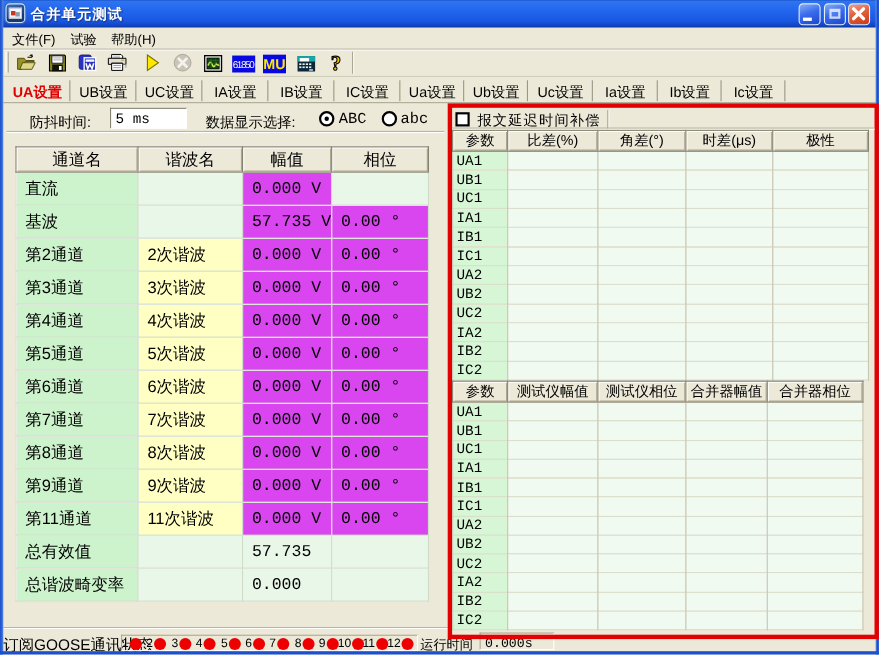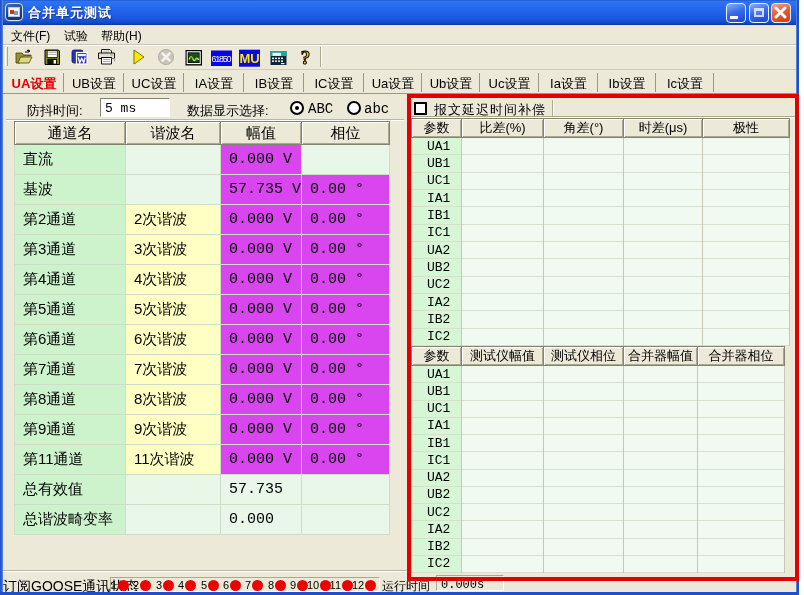--- a/index.html
+++ b/index.html
@@ -33,41 +33,41 @@
 .ic { position:absolute; top:3px; width:18px; height:18px; }
 
 #tabs { position:absolute; left:3px; top:71px; width:793px; height:23px; background:#ece9d8; border-bottom:1px solid #9a9884; }
 .tab { position:absolute; top:2px; height:19px; width:59px; text-align:center; font-size:13px; padding-top:2px; color:#000; border-right:1px solid #9a9884; }
 .tab.sel { color:#e00000; font-weight:bold; }
 
 #ctl { position:absolute; left:3px; top:94px; width:404px; height:26px; background:#ece9d8; font-size:13px; }
 #etch1 { position:absolute; left:6px; top:119px; width:398px; height:2px; border-top:1px solid #b8b5a0; border-bottom:1px solid #fff; }
 #etch2 { position:absolute; left:3px; top:570px; width:404px; height:2px; border-top:1px solid #b8b5a0; border-bottom:1px solid #fff; }
 
-#ltab { position:absolute; left:14px; top:121px; border-collapse:collapse; border:1px solid #848270; background:#fff; }
+#ltab { position:absolute; left:14px; top:133px; border-collapse:collapse; border:1px solid #848270; background:#fff; }
 #ltab td { border:1px solid #cfdcc8; font-size:15px; padding:0 0 0 8px; overflow:hidden; white-space:nowrap; }
 #ltab tr.hd td { background:#ece9d8; border:1px solid #848270; box-shadow:inset 1px 1px 0 #fff, inset -1px -1px 0 #aca890; text-align:center; padding:0; font-size:15px;}
 #ltab tr { height:30px; }
 #ltab tr.hd { height:23px; }
 #ltab td.g { background:#cdf3cd; }
 #ltab td.y { background:#ffffc4; }
 #ltab td.pg { background:#e9f7e9; }
 #ltab td.w { background:#d946ef;margin-top:34px; }
 .num { font-family:"Liberation Mono",monospace; font-size:15px; }
 
 #red { position:absolute; left:407px; top:94px; width:392px; height:487px; border:4px solid #e30000; background:none; z-index:3; }
 #chkrow { position:absolute; left:0px; top:2px; width:384px; height:17px; font-size:13px; }
 #chk { position:absolute; left:3px; top:2px; width:13px; height:13px; background:#fff; border:2px solid #000; }
 #chklbl { position:absolute; left:23px; top:1px; letter-spacing:1px; }
 #vsep { position:absolute; left:141px; top:0px; height:19px; width:2px; border-left:1px solid #aca890; border-right:1px solid #fff; }
 #hsep { position:absolute; left:0px; top:18px; width:384px; height:2px; border-top:1px solid #aca890; border-bottom:1px solid #fff; }
 .rgrid { position:absolute; left:0px; border-collapse:collapse; }
 .rgrid td { border-left:1px solid #c8c8b6; border-right:1px solid #c8c8b6; border-top:1px solid rgba(170,190,170,0.25); border-bottom:1px solid rgba(170,190,170,0.25); font-size:13px; white-space:nowrap; overflow:hidden; }
 .rgrid tr.hd td { background:#ece9d8; border:1px solid #848270; box-shadow:inset 1px 1px 0 #fff, inset -1px -1px 0 #aca890; text-align:center; height:17px; }
-.rgrid td.g { background:#d6f6d6; font-family:"Liberation Mono",monospace; font-size:13px; padding-left:15px; border-top:1px solid rgba(160,205,160,0.28); border-bottom:1px solid rgba(160,205,160,0.28);}
+.rgrid td.g { background:#d6f6d6; font-family:"Liberation Mono",monospace; font-size:13px; padding-left:3px; border-top:1px solid rgba(160,205,160,0.28); border-bottom:1px solid rgba(160,205,160,0.28);}
 .rgrid td.b { background:#f1faf1; }
 
 #status { position:absolute; left:3px; top:572px; width:793px; height:20px; background:#ece9d8; font-size:13px; }
 #stext { position:absolute; left:0px; top:6px; font-size:14px; }
 #dots { position:absolute; left:108px; top:0px; width:268px; height:19px; border-left:1px solid #aca890; }
 #rtime { position:absolute; left:379px; top:6px; font-size:12px; }
 #tbox { position:absolute; left:433px; top:3px; width:68px; height:16px; border:1px solid #aca890; border-bottom-color:#fff; border-right-color:#fff; font-family:"Liberation Mono",monospace; font-size:12px; padding:2px 0 0 4px; }
 #dots { position:absolute; left:107px; top:5px; width:270px; height:15px; border:1px solid; border-color:#aca890 #fff #fff #aca890; font-size:11px; }
 .dot { position:absolute; top:1.5px; width:11px; height:11px; border-radius:50%; background:#ee0000; }
 .dn { position:absolute; top:1px; width:12px; text-align:right; font-size:11px; }

